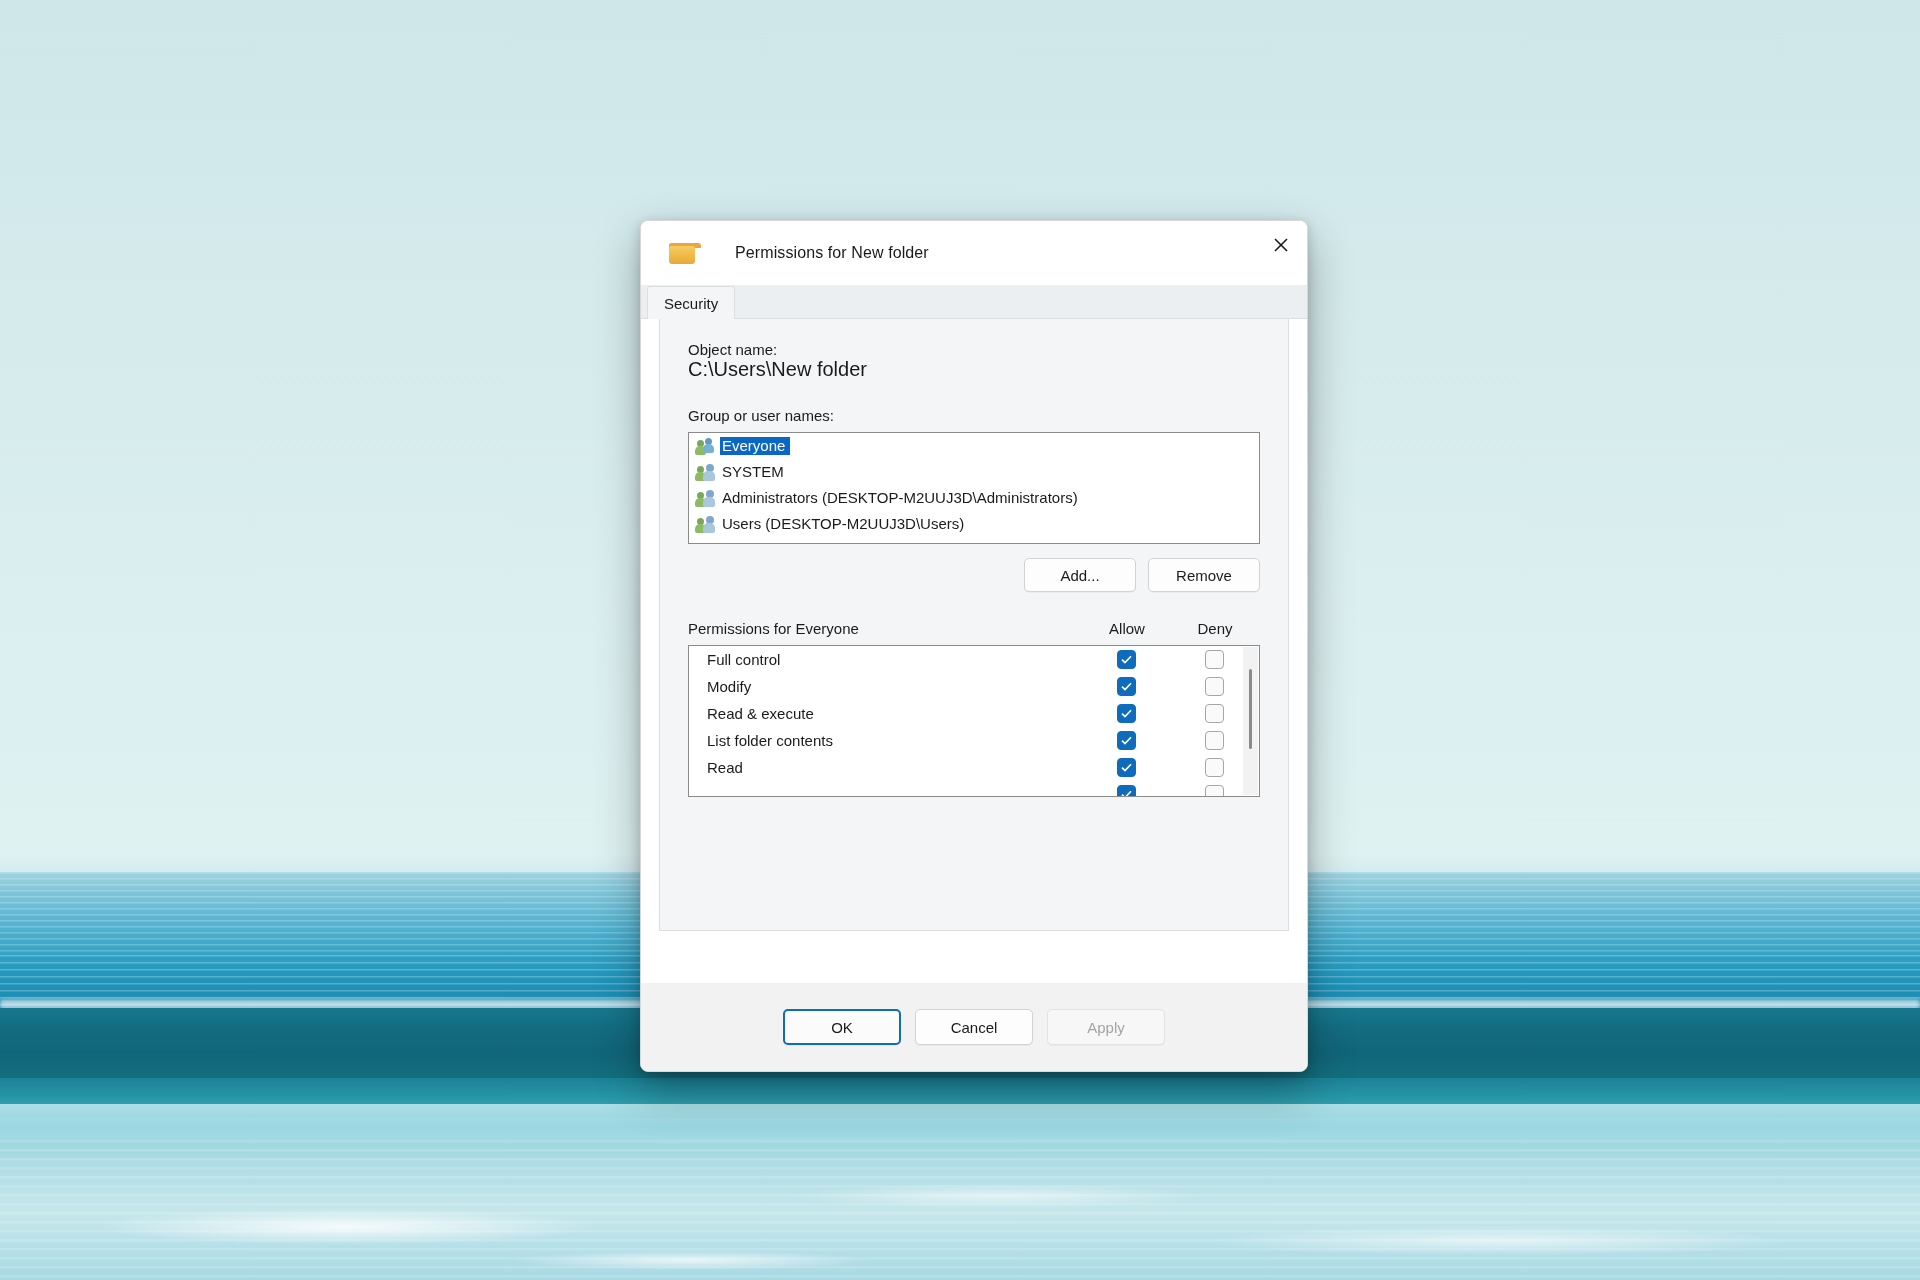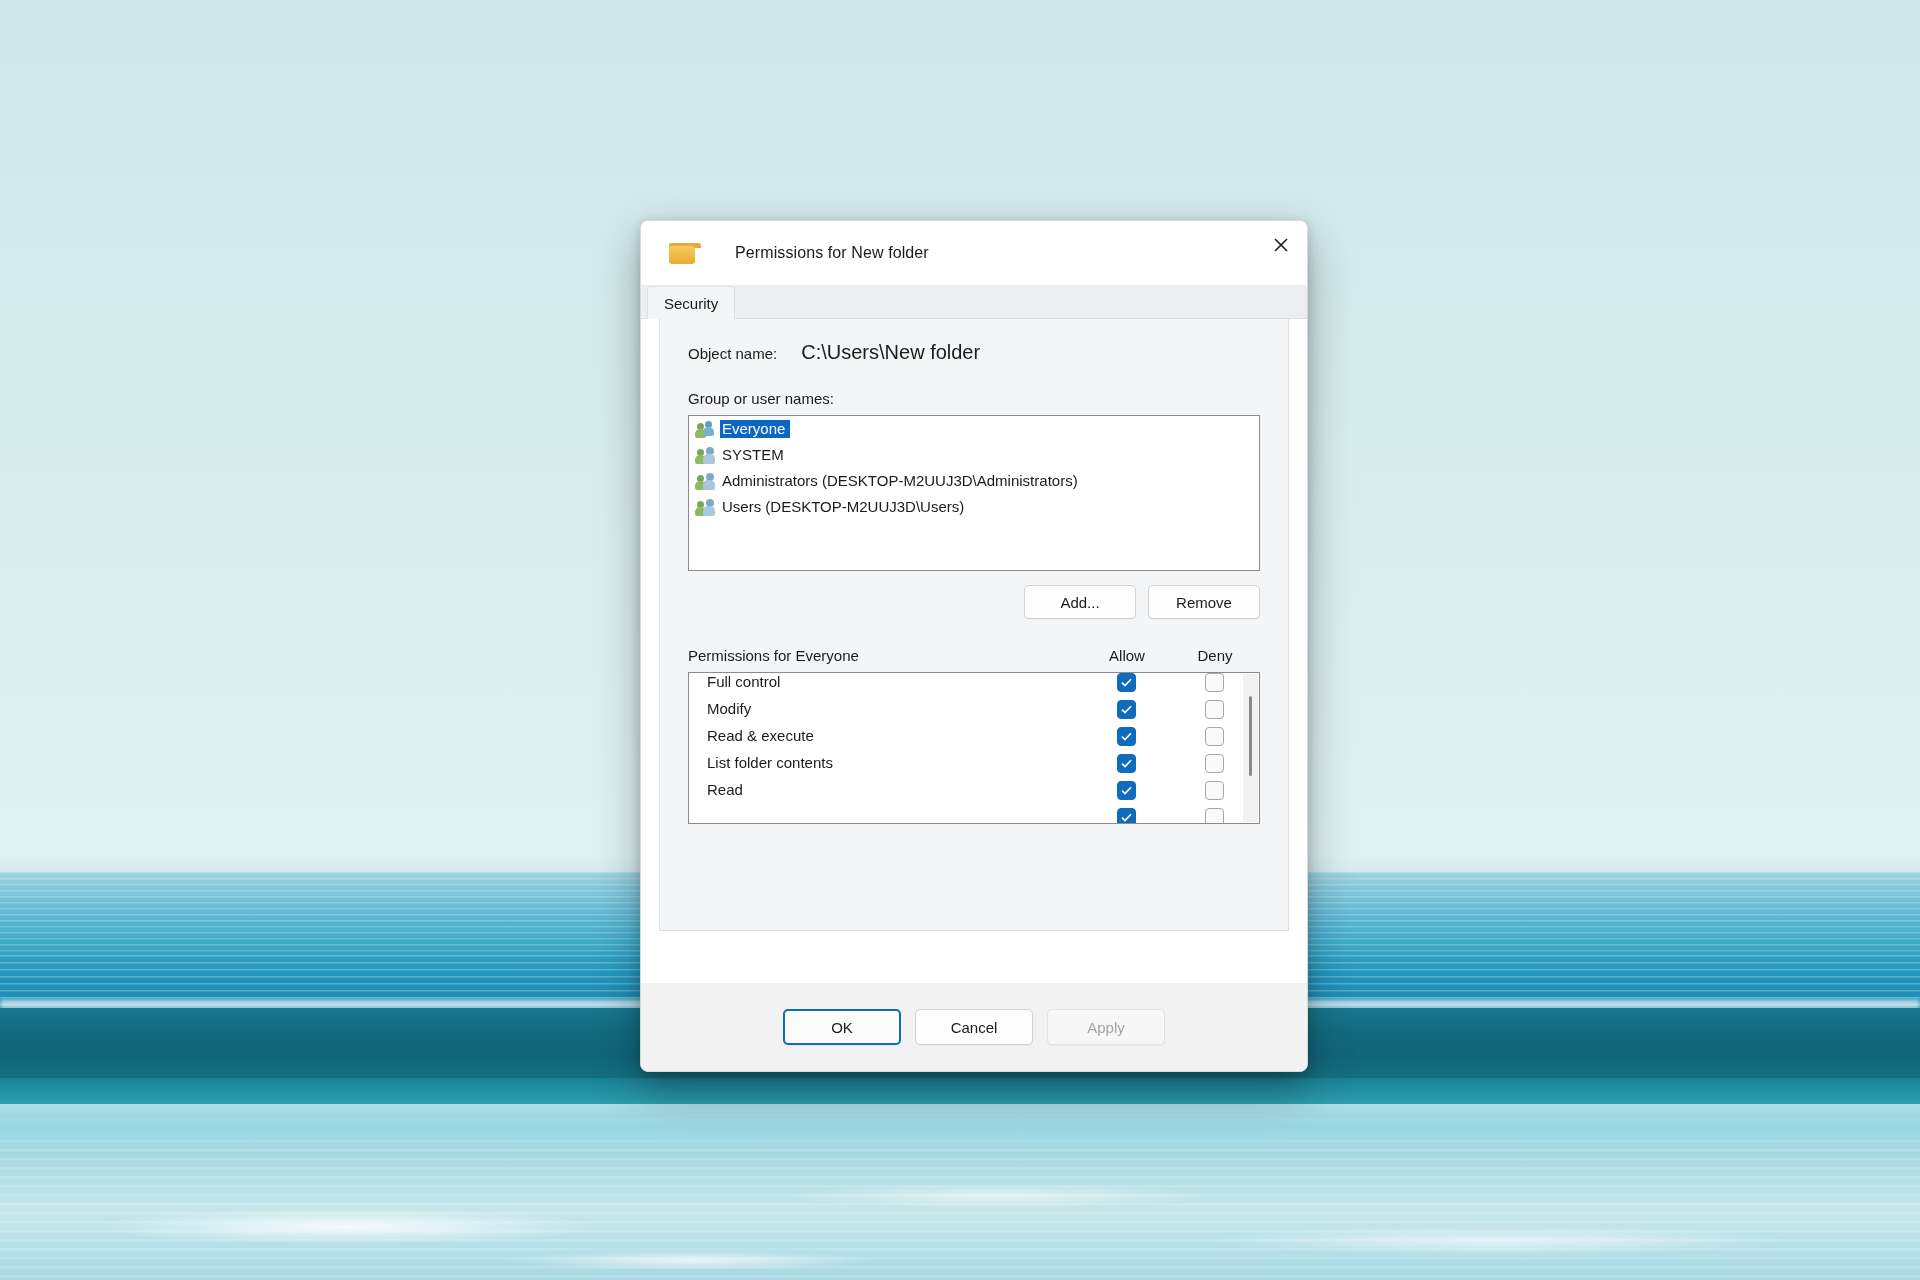--- a/index.html
+++ b/index.html
@@ -174,31 +174,31 @@
   .content {
     background: #f4f5f6;
     border: 1px solid #dcdfe1;
     border-top: none;
     margin: 0 18px;
     height: 612px;
     padding: 22px 28px 0 28px;
     position: relative;
   }
 
-  .row-objname { display: flex; align-items: baseline; margin-bottom: 26px; }
+  .row-objname { display: flex; align-items: baseline; margin-bottom: 26px; flex-direction: column; }
   .lbl { font-size: 15px; color: #1b1b1b; }
   .objname-label { margin-right: 24px; }
   .objname-value { font-size: 20px; color: #1b1b1b; }
 
   .group-label { font-size: 15px; margin-bottom: 8px; margin-top: 11px; }
 
   .listbox {
     background: #ffffff;
     border: 1px solid #8b8b8b;
-    height: 156px;
+    height: 112px;
     overflow: hidden;
     position: relative;
   }
   .listrow {
     display: flex; align-items: center;
     height: 26px;
     padding-left: 6px;
     cursor: pointer;
   }
   .listrow .sel-area {
@@ -264,21 +264,21 @@
   .perm-header .col-deny  { width: 90px; text-align: center; }
 
   .permbox {
     background: #ffffff;
     border: 1px solid #8b8b8b;
     height: 152px;
     overflow: hidden;
     position: relative;
   }
   .permrow {
-    display: flex; align-items: flex-start;
+    display: flex; align-items: center;
     height: 27px;
     padding-left: 18px;
     font-size: 15px;
     color: #1b1b1b;
   }
   .permrow .pname { flex: 1 1 auto; }
   .permrow .cell { width: 86px; display: flex; justify-content: center; align-items: center; }
   .permrow .cell.deny { width: 90px; }
 
   .cbx {

